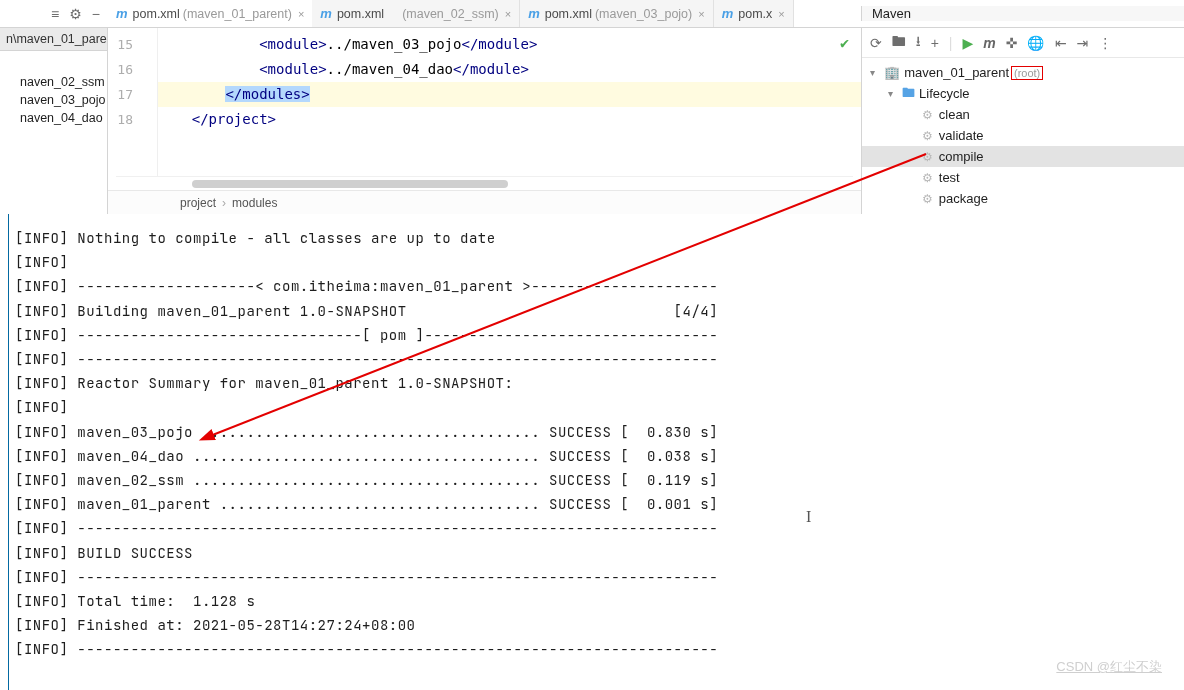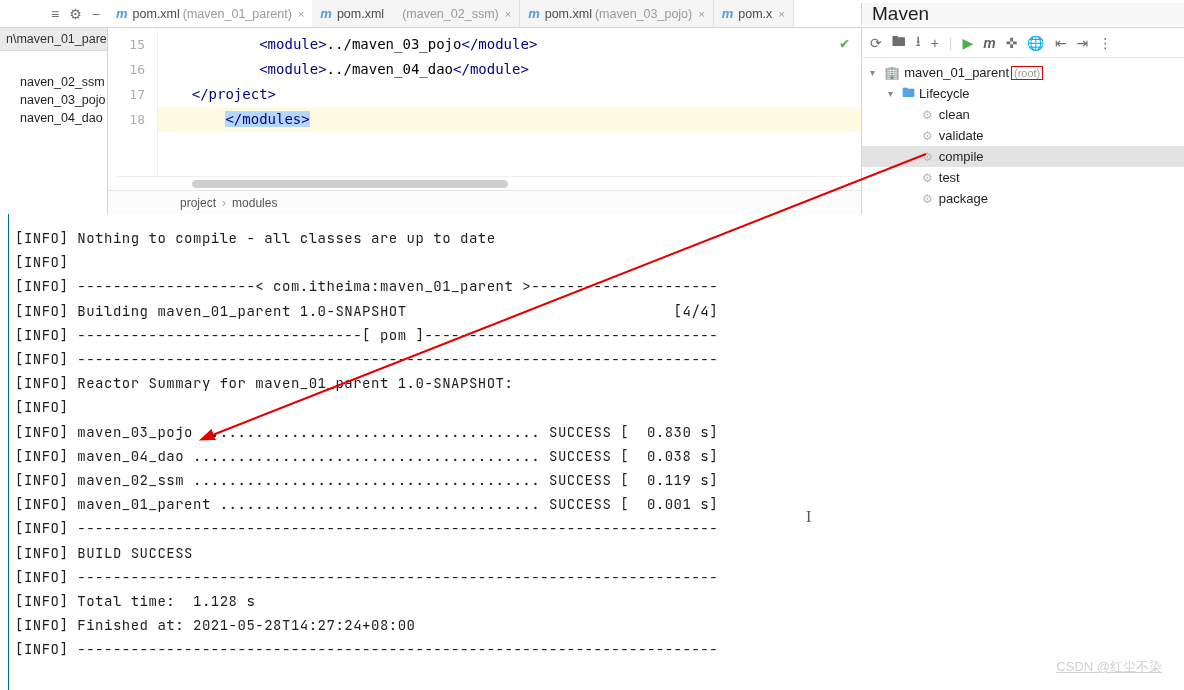--- a/index.html
+++ b/index.html
@@ -6,30 +6,30 @@
   body { font-family:"Segoe UI",Arial,sans-serif; font-size:12px; color:#1e1e1e; background:#fff; overflow:hidden; width:1184px; height:690px; position:relative; }
   .top-strip { display:flex; height:28px; border-bottom:1px solid #d4d4d4; align-items:center; }
   .left-tools { width:108px; display:flex; align-items:center; justify-content:flex-end; gap:10px; padding-right:8px; color:#6e6e6e; font-size:14px; }
   .tabs { flex:1; display:flex; align-items:center; height:100%; overflow:hidden; }
   .tab { display:flex; align-items:center; padding:0 8px; height:100%; font-size:12.5px; color:#4c4c4c; white-space:nowrap; cursor:pointer; }
   .tab .m-icon { font-style:italic; font-weight:bold; color:#4aa0e6; margin-right:5px; font-size:13px; }
   .tab span.context { color:#9a9a9a; }
   .tab .close { margin-left:6px; color:#9a9a9a; font-size:11px; }
   .tab.sel { background:#fff; }
   .tab:not(.sel) { background:#f5f5f5; border-right:1px solid #e1e1e1; }
-  .right-panel-header { width:323px; border-left:1px solid #d4d4d4; padding-left:10px; display:flex; align-items:center; font-size:19px; background:#f7f7f7; }
+  .right-panel-header { width:323px; border-left:1px solid #d4d4d4; padding-left:10px; display:flex; align-items:center; font-size:13px; background:#f7f7f7; }
 
   .main-row { display:flex; height:186px; }
   .proj-col { width:108px; border-right:1px solid #d4d4d4; font-size:12.5px; overflow:hidden; }
   .proj-tab { background:#eaeaea; padding:4px 6px; border-bottom:1px solid #d4d4d4; color:#333; white-space:nowrap; overflow:hidden; }
   .proj-items { padding-top:22px; }
   .proj-item { padding:2px 20px; white-space:nowrap; overflow:hidden; }
   .editor-col { flex:1; display:flex; flex-direction:column; position:relative; }
   .gutter-code { display:flex; flex:1; }
-  .gutter { width:50px; border-right:1px solid #efefef; text-align:right; padding-right:12px; padding-top:4px; color:#adadad; font-family:Consolas,monospace; font-size:13px; }
+  .gutter { width:50px; border-right:1px solid #efefef; text-align:right; padding-right:24px; padding-top:4px; color:#adadad; font-family:Consolas,monospace; font-size:13px; }
   .gutter div { line-height:25px; }
   .codepane { flex:1; padding-top:4px; font-family:Consolas,monospace; font-size:14px; position:relative; }
   .codeline { line-height:25px; white-space:pre; }
   .codeline.hl { background:#fffbe0; }
   .tok-tag { color:#000080; }
   .tok-brk { color:#000080; }
   .tok-txt { color:#000; }
   .tok-sel { background:#b4d8fd; }
   .check { position:absolute; right:12px; top:6px; color:#4caf50; font-size:15px; }
   .hscroll { height:14px; background:#fff; border-top:1px solid #f0f0f0; position:relative; margin:0 8px; }
@@ -107,22 +107,22 @@
       <div class="gutter">
         <div>15</div>
           <div>16</div>
           <div>17</div>
           <div>18</div>
       </div>
       <div class="codepane">
         <span class="check">✔</span>
         <div class="codeline"><span>            </span><span class="tok-brk">&lt;</span><span class="tok-tag"></span><span class="tok-tag">module</span><span class="tok-brk">&gt;</span><span class="tok-txt">../maven_03_pojo</span><span class="tok-brk">&lt;/</span><span class="tok-tag">module</span><span class="tok-brk">&gt;</span></div>
         <div class="codeline"><span>            </span><span class="tok-brk">&lt;</span><span class="tok-tag">module</span><span class="tok-brk">&gt;</span><span class="tok-txt">../maven_04_dao</span><span class="tok-brk">&lt;/</span><span class="tok-tag">module</span><span class="tok-brk">&gt;</span></div>
+        <div class="codeline hl"><span>        </span><span class="tok-sel"><span class="tok-brk">&lt;/</span><span class="tok-tag">modules</span><span class="tok-brk">&gt;</span></span></div>
         <div class="codeline"><span>    </span><span class="tok-brk">&lt;/</span><span class="tok-tag">project</span><span class="tok-brk">&gt;</span></div>
-        <div class="codeline hl"><span>        </span><span class="tok-sel"><span class="tok-brk">&lt;/</span><span class="tok-tag">modules</span><span class="tok-brk">&gt;</span></span></div>
       </div>
     </div>
     <div class="hscroll">
         <div class="hscroll-thumb"></div>
       </div>
     <div class="breadcrumb">
       <span>project</span>
       <span class="sep">›</span>
       <span>modules</span>
     </div>

